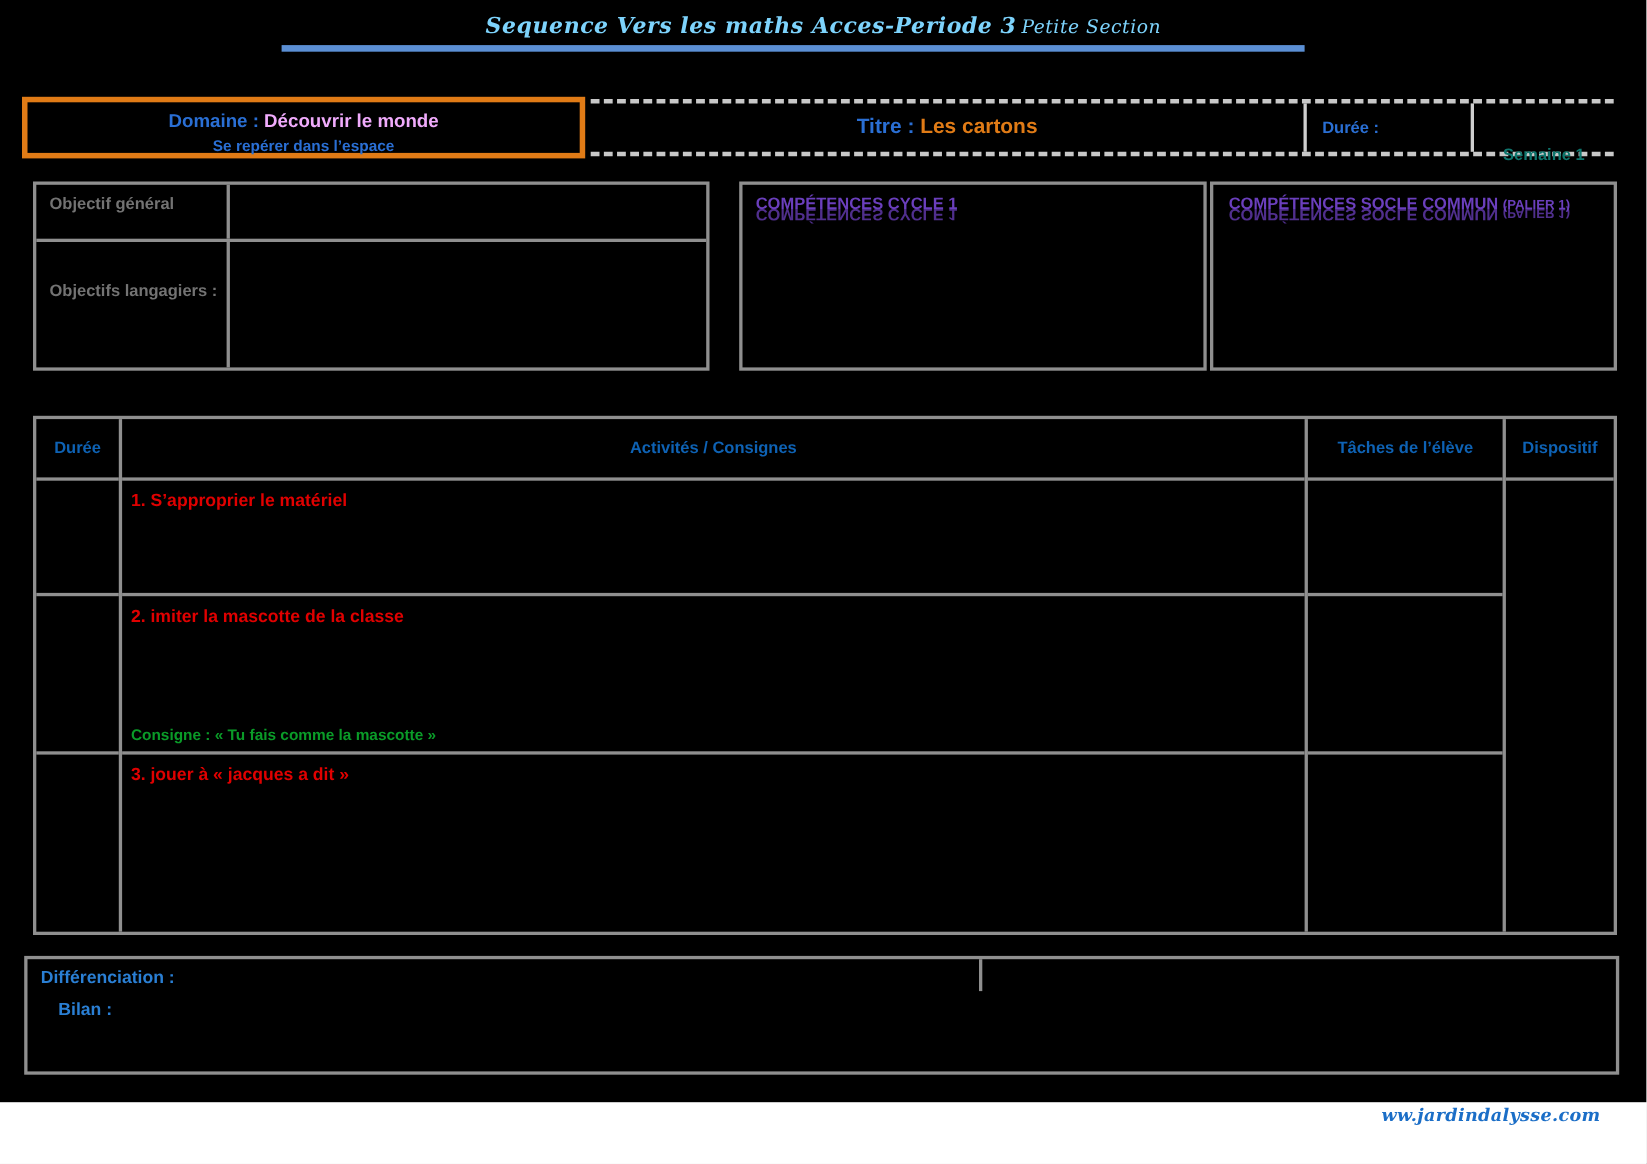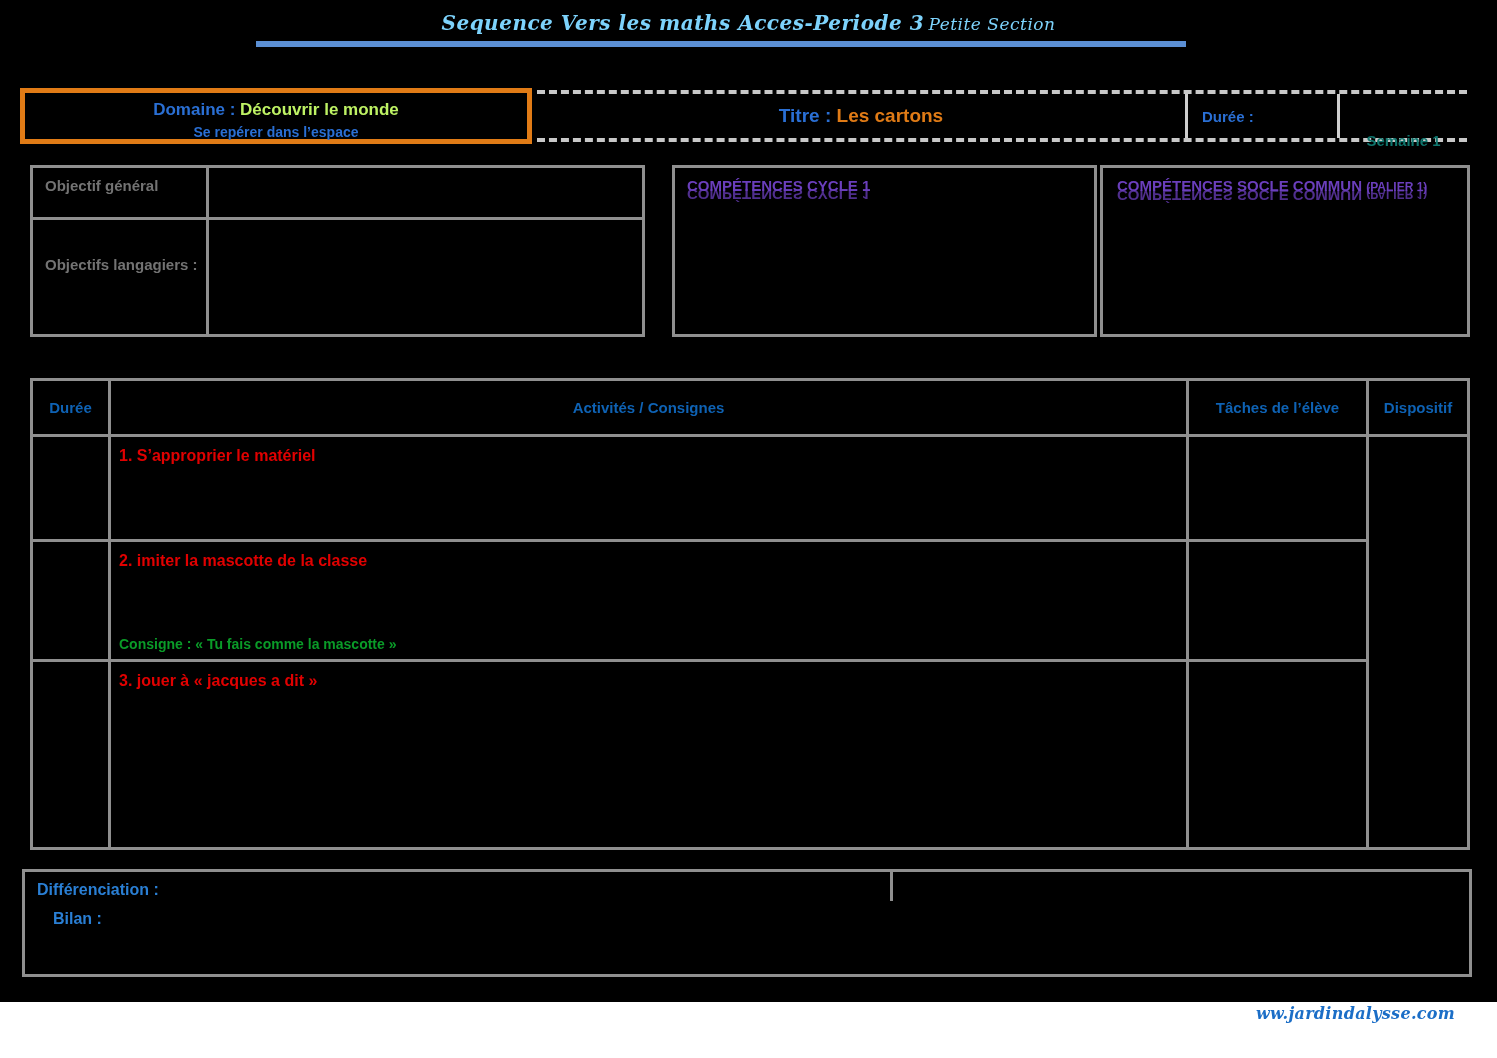--- a/index.html
+++ b/index.html
@@ -67,21 +67,21 @@
     top: 88px;
     width: 512px;
     height: 56px;
     border: 5px solid #e07b16;
     box-sizing: border-box;
     text-align: center;
     padding-top: 5px;
   }
   #domain-line1 { font-size: 17px; font-weight: bold; line-height: 24px; white-space: nowrap; }
   #domain-line1 .lbl { color: #2a6fd4; }
-  #domain-line1 .val { color: #bef264; }
+  #domain-line1 .val { color: #f0abfc; }
   #domain-line2 { font-size: 14px; font-weight: bold; color: #2a6fd4; line-height: 20px; }
 
   #titre-strip {
     position: absolute;
     left: 537px;
     top: 90px;
     width: 930px;
     height: 52px;
     box-sizing: border-box;
     border-top: 4px dashed #c8c8c8;
@@ -221,21 +221,21 @@
     display: flex;
     align-items: center;
     justify-content: center;
     text-align: left;
     line-height: 20px;
   }
   #hdr-support { justify-content: flex-start; padding-left: 9px; text-align: left; }
 
   .cellbox { box-sizing: border-box; }
   .r1 { height: 105px; border-bottom: 3px solid #8f8f8f; }
-  .r2 { height: 120px; border-bottom: 3px solid #8f8f8f; }
+  .r2 { height: 144px; border-bottom: 3px solid #8f8f8f; }
   .r3 { flex: 1 1 auto; }
 
   .act-cell {
     box-sizing: border-box;
     padding: 8px 0 12px 8px;
     position: relative;
   }
   .act-title {
     color: #e00000;
     font-size: 16px;

